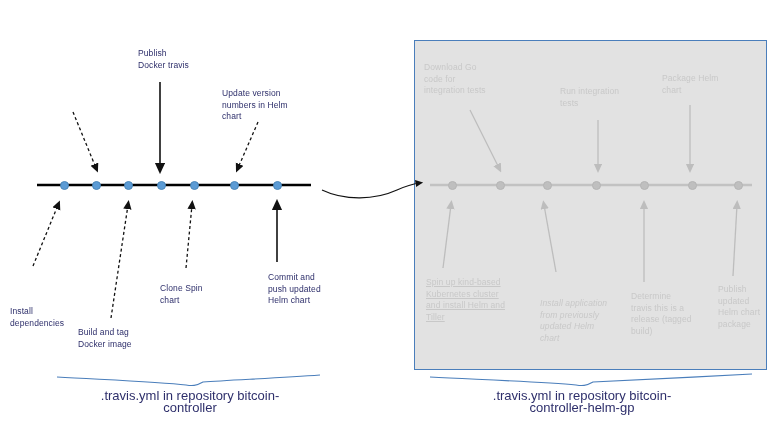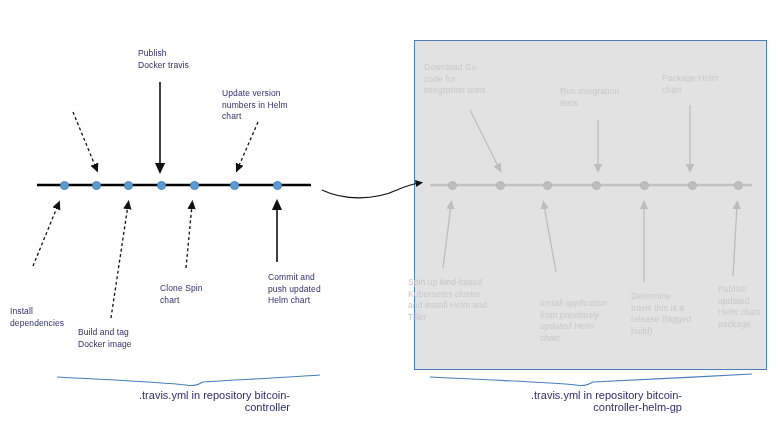--- a/index.html
+++ b/index.html
@@ -42,24 +42,24 @@
     line-height: 11.5px;
     letter-spacing: 0.1px;
     color: #2e2f6b;
     white-space: pre-line;
   }
   .label.dim {
     color: #c8c8c8;
   }
   .caption {
     position: absolute;
-    font-size: 11px;
+    font-size: 13px;
     line-height: 11.5px;
     color: #2e2f6b;
-    text-align: right;
+    text-align: center;
     white-space: pre-line;
   }
   .dot {
     position: absolute;
     width: 9px;
     height: 9px;
     border-radius: 50%;
     background: #5b9bd5;
     border: 1px solid #4a86b8;
     box-sizing: border-box;
@@ -173,21 +173,21 @@
 Helm chart</div>
 
   <div class="label dim" style="left:424px; top:62px; width:82px;">Download Go
 code for
 integration tests</div>
   <div class="label dim" style="left:560px; top:86px; width:82px;">Run integration
 tests</div>
   <div class="label dim" style="left:662px; top:73px; width:82px;">Package Helm
 chart</div>
 
-  <div class="label dim" style="left:408px; top:277px; width:96px;">Spin up kind-based
+  <div class="label dim" style="left:426px; top:277px; width:96px;text-decoration:underline;">Spin up kind-based
 Kubernetes cluster
 and install Helm and
 Tiller</div>
   <div class="label dim" style="left:540px; top:298px; width:86px;font-style:italic;">Install application
 from previously
 updated Helm
 chart</div>
   <div class="label dim" style="left:631px; top:291px; width:82px;">Determine
 travis this is a
 release (tagged

